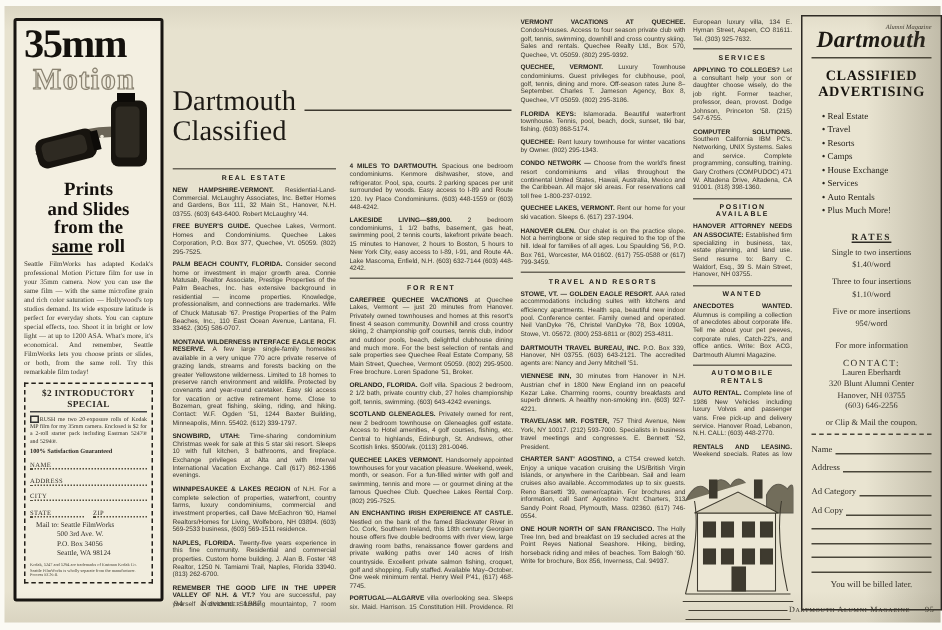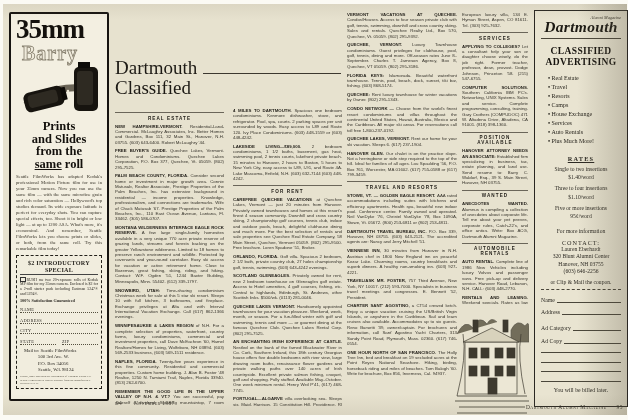--- a/index.html
+++ b/index.html
@@ -67,21 +67,21 @@
   .footer-right .pn{margin-left:8px;}
 </style>
 </head>
 <body>
 
 <div id="stage">
   <div id="paper">
 
     <div class="film-ad">
       <div class="f-35">35mm</div>
-      <div class="f-color">Barry</div>
+      <div class="f-color">Motion</div>
       <svg class="f-canisters" width="88" height="58" viewBox="0 0 88 58">
         <g stroke="#1c1914" fill="none">
           <path d="M10 44 C 25 30, 55 22, 80 30" stroke="#6b6557" stroke-width="7"></path>
           <circle cx="16" cy="44" r="1.2" fill="#efeadb" stroke="none"></circle>
             <circle cx="26" cy="38" r="1.2" fill="#efeadb" stroke="none"></circle>
             <circle cx="38" cy="33" r="1.2" fill="#efeadb" stroke="none"></circle>
             <circle cx="52" cy="30" r="1.2" fill="#efeadb" stroke="none"></circle>
             <circle cx="66" cy="29" r="1.2" fill="#efeadb" stroke="none"></circle>
         </g>
         <g transform="rotate(-14 28 38)">

